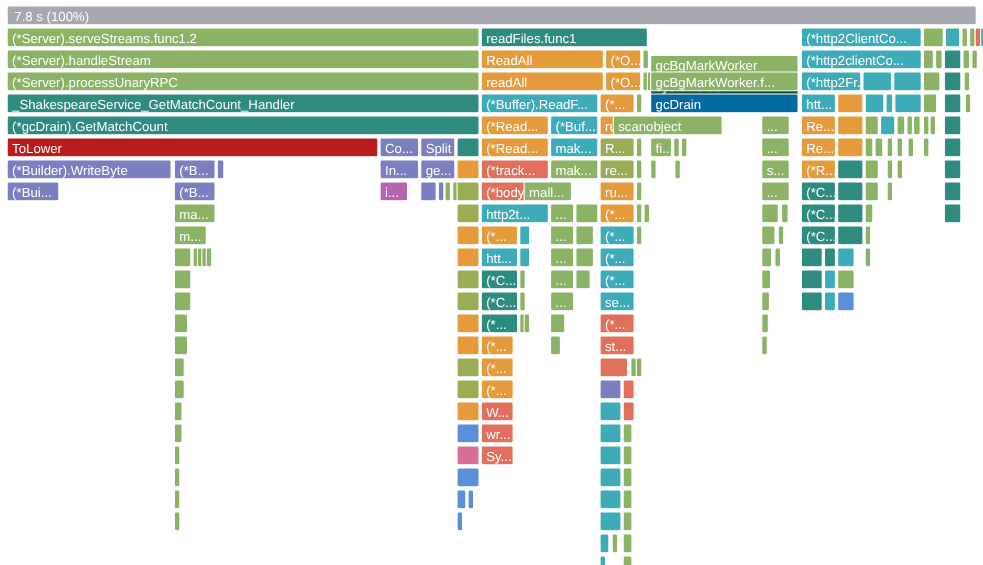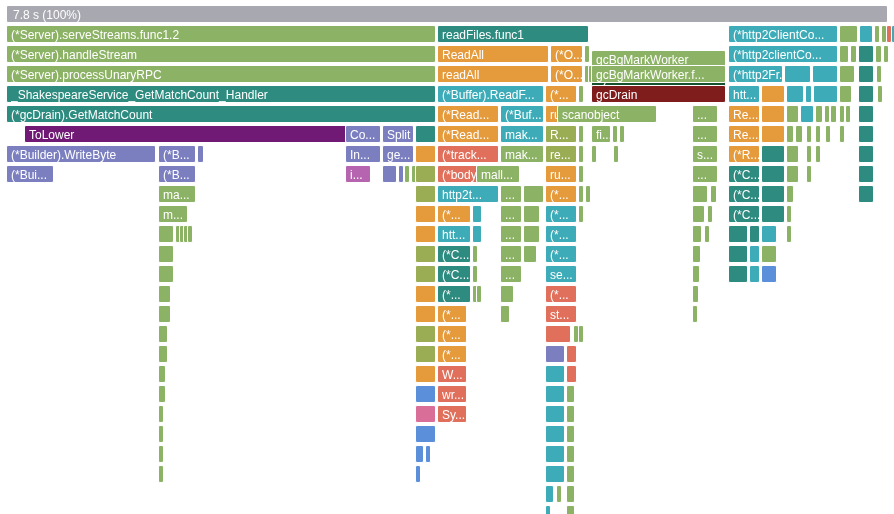--- a/index.html
+++ b/index.html
@@ -116,21 +116,21 @@
     <div class="frame" style="left: 437px; top: 85px; width: 107px; height: 18px; background: rgb(62, 172, 184);">
       <span class="lbl">(*Buffer).ReadF...</span>
     </div>
     <div class="frame" style="left: 6px; top: 85px; width: 430px; height: 18px; background: rgb(46, 139, 127);">
       <span class="lbl">_ShakespeareService_GetMatchCount_Handler</span>
     </div>
     <div class="frame" style="left: 545px; top: 85px; width: 32px; height: 18px; background: rgb(229, 154, 60);">
       <span class="lbl">(*...</span>
     </div>
     <div class="frame" style="left: 578px; top: 85px; width: 4px; height: 18px; background: rgb(140, 178, 101);"></div>
-    <div class="frame" style="left: 591px; top: 85px; width: 135px; height: 18px; background: #7f1d1d;">
+    <div class="frame" style="left: 591px; top: 85px; width: 135px; height: 18px; background: #0369a1;">
       <span class="lbl">gcDrain</span>
     </div>
     <div class="frame" style="left: 728px; top: 85px; width: 32px; height: 18px; background: rgb(62, 172, 184);">
       <span class="lbl">htt...</span>
     </div>
     <div class="frame" style="left: 761px; top: 85px; width: 24px; height: 18px; background: rgb(229, 154, 60);"></div>
     <div class="frame" style="left: 786px; top: 85px; width: 18px; height: 18px; background: rgb(62, 172, 184);"></div>
     <div class="frame" style="left: 805px; top: 85px; width: 7px; height: 18px; background: rgb(62, 172, 184);"></div>
     <div class="frame" style="left: 813px; top: 85px; width: 25px; height: 18px; background: rgb(62, 172, 184);"></div>
     <div class="frame" style="left: 839px; top: 85px; width: 13px; height: 18px; background: rgb(140, 178, 101);"></div>
@@ -160,21 +160,21 @@
     </div>
     <div class="frame" style="left: 761px; top: 105px; width: 24px; height: 18px; background: rgb(229, 154, 60);"></div>
     <div class="frame" style="left: 786px; top: 105px; width: 13px; height: 18px; background: rgb(140, 178, 101);"></div>
     <div class="frame" style="left: 800px; top: 105px; width: 14px; height: 18px; background: rgb(62, 172, 184);"></div>
     <div class="frame" style="left: 815px; top: 105px; width: 8px; height: 18px; background: rgb(140, 178, 101);"></div>
     <div class="frame" style="left: 824px; top: 105px; width: 5px; height: 18px; background: rgb(140, 178, 101);"></div>
     <div class="frame" style="left: 830px; top: 105px; width: 7px; height: 18px; background: rgb(140, 178, 101);"></div>
     <div class="frame" style="left: 839px; top: 105px; width: 5px; height: 18px; background: rgb(140, 178, 101);"></div>
     <div class="frame" style="left: 845px; top: 105px; width: 4px; height: 18px; background: rgb(140, 178, 101);"></div>
     <div class="frame" style="left: 858px; top: 105px; width: 16px; height: 18px; background: rgb(46, 139, 127);"></div>
-    <div class="frame" style="left: 6px; top: 125px; width: 338px; height: 18px; background: #701a75; margin-left: 18px;">
+    <div class="frame" style="left: 6px; top: 125px; width: 338px; height: 18px; background: #b91c1c;">
       <span class="lbl">ToLower</span>
     </div>
     <div class="frame" style="left: 345px; top: 125px; width: 36px; height: 18px; background: rgb(123, 127, 192);">
       <span class="lbl">Co...</span>
     </div>
     <div class="frame" style="left: 382px; top: 125px; width: 32px; height: 18px; background: rgb(123, 127, 192);">
       <span class="lbl">Split</span>
     </div>
     <div class="frame" style="left: 415px; top: 125px; width: 21px; height: 18px; background: rgb(46, 139, 127);"></div>
     <div class="frame" style="left: 437px; top: 125px; width: 62px; height: 18px; background: rgb(229, 154, 60);">

